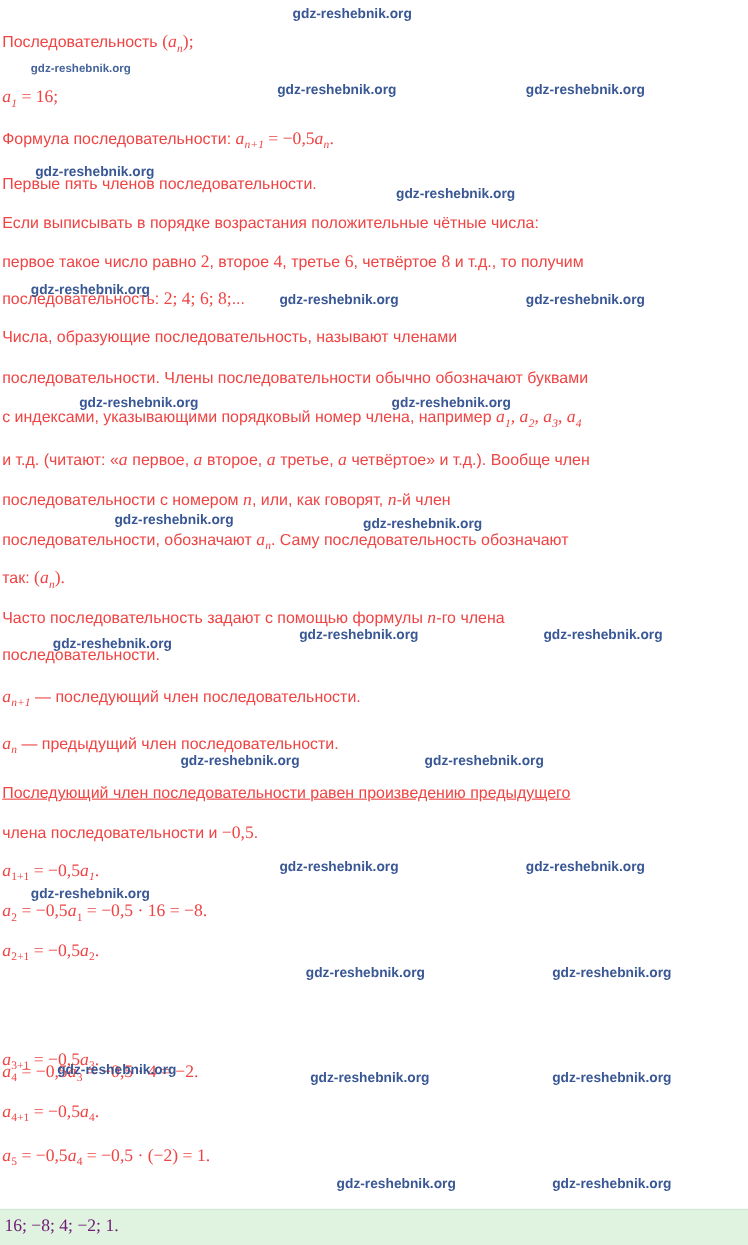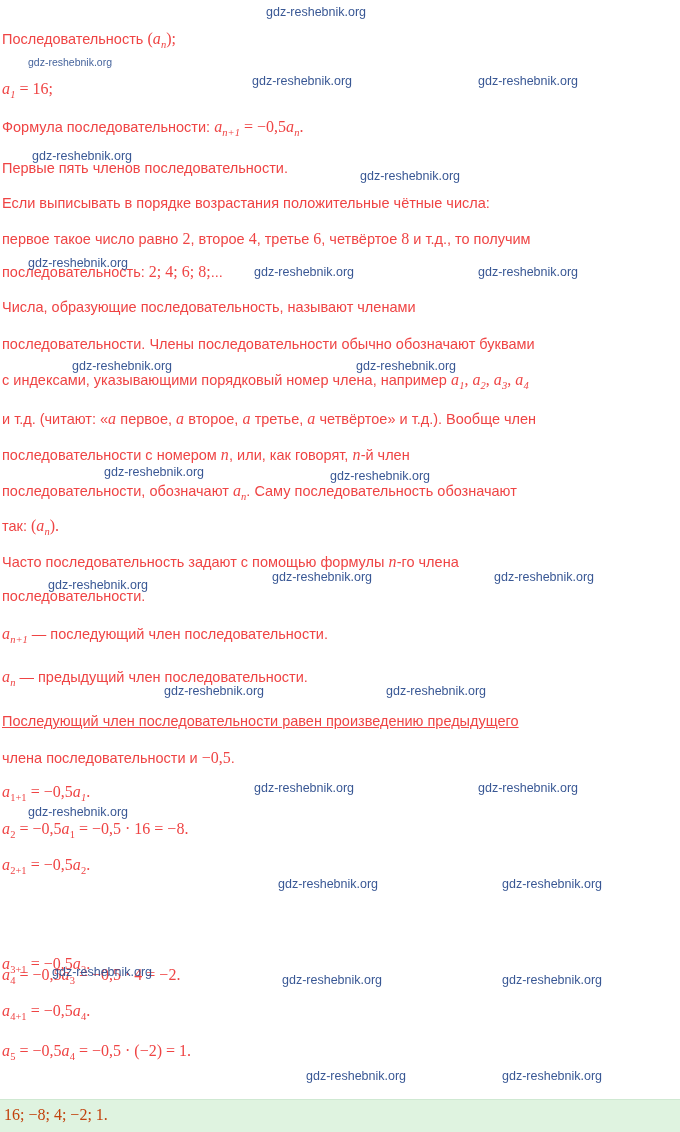--- a/index.html
+++ b/index.html
@@ -18,21 +18,21 @@
   }
   .page {
     position: relative;
     width: 680px;
     height: 1132px;
   }
   
   .wm {
     position: absolute;
     font-family: "Liberation Sans", sans-serif;
-    font-weight: normal;
+    font-weight: bold;
     color: #2f4f8f;
     white-space: nowrap;
     pointer-events: none;
     opacity: 0.95;
   }
   .wm.small { font-size: 10.5px; color: #3a5a96; }
   .wm.mid   { font-size: 12.5px; color: #2f4f8f; }
   .wm.top   { font-size: 12.5px; color: #2f4f8f; }
   .line {
     position: relative;
@@ -69,21 +69,21 @@
     height: 33px;
     background: #dff3e0;
     border-top: 1px solid #cfe9d2;
   }
   .answer .atext {
     position: absolute;
     left: 4px;
     top: 6px;
     font-family: "Liberation Serif", serif;
     font-size: 16px;
-    color: #c2410c;
+    color: #701a75;
     white-space: nowrap;
   }
 </style>
 </head>
 <body>
 
 <div class="page">
 
   <div class="line" style="position:absolute; left:2px; top:31px;">
     <span>Последовательность </span><span class="mn">(<span class="m">a</span><sub>n</sub>);</span>

